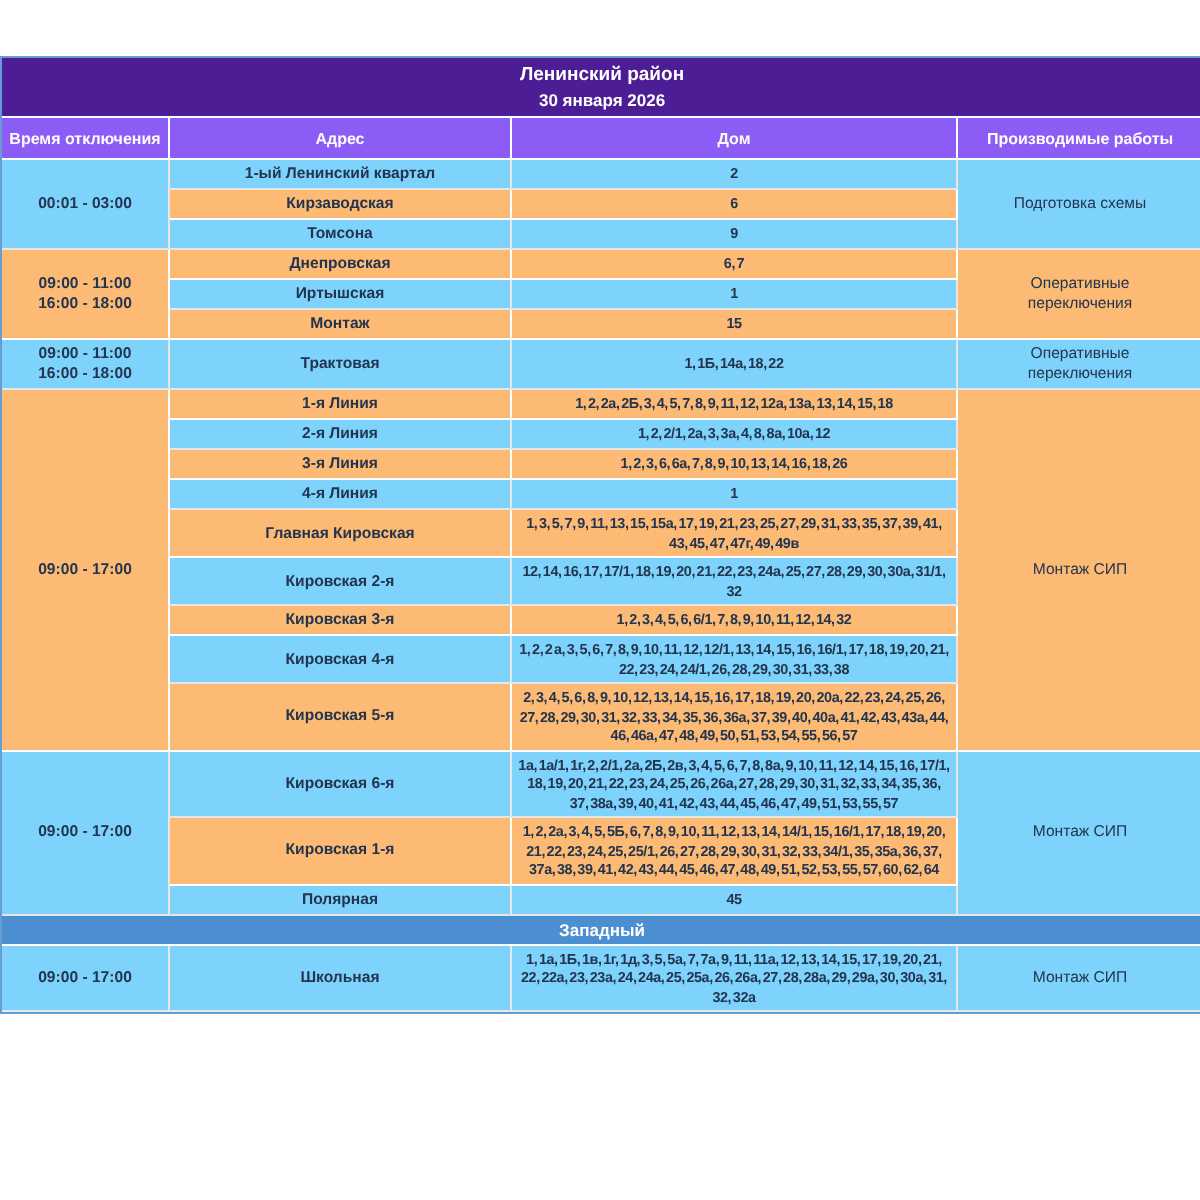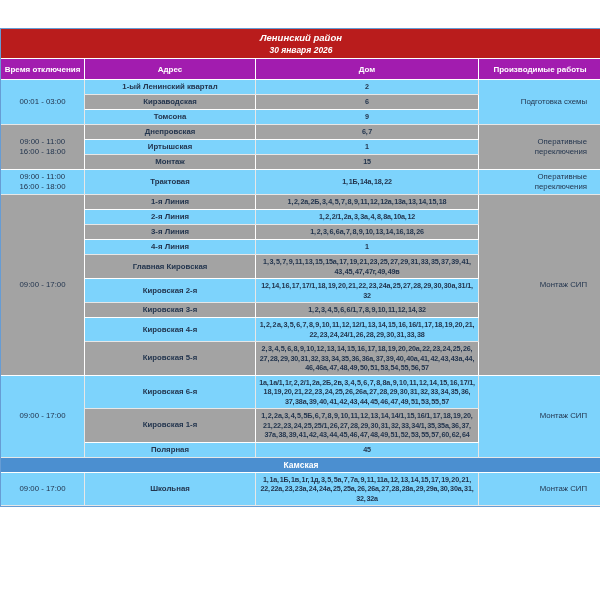--- a/index.html
+++ b/index.html
@@ -4,34 +4,34 @@
 <style>
   html,body{margin:0;padding:0;background:#ffffff;}
   body{width:600px;height:600px;overflow:hidden;font-family:"Liberation Sans",sans-serif;}
   .page{padding-top:28px;}
   table.outage{width:600px;border-collapse:separate;border-spacing:0;table-layout:fixed;
     border:1px solid #669cd4;box-sizing:border-box;}
   td,th{box-sizing:border-box;text-align:center;vertical-align:middle;
     border-right:1px solid #ffffff;border-bottom:1px solid #ffffff;
     color:#23354e;padding:2px 3px;height:13px;}
   
-  .district{background:#b91c1c;color:#ffffff;border-right:0;padding:2px 0;font-style:italic;}
+  .district{background:#4c1d95;color:#ffffff;border-right:0;padding:2px 0;}
   .district .t1{font-size:9.5px;font-weight:700;line-height:13px;}
   .district .t2{font-size:8.5px;font-weight:700;line-height:12px;}
   
-  tr.colhead th{background:#a21caf;color:#ffffff;font-weight:600;font-size:8px;height:21px;}
+  tr.colhead th{background:#8b5cf6;color:#ffffff;font-weight:600;font-size:8px;height:21px;}
   tr.colhead th.end{border-right:0;}
   
   .w{background:#7dd3fc;border-right-color:#e7e7e7;border-bottom-color:#e7e7e7;}
-  .b{background:#a3a3a3;border-right-color:#ffffff;border-bottom-color:#ffffff;}
+  .b{background:#fdba74;border-right-color:#ffffff;border-bottom-color:#ffffff;}
   
-  .time{font-weight:400;font-size:7.8px;line-height:10px;margin-top:14px;}
+  .time{font-weight:700;font-size:7.8px;line-height:10px;margin-top:14px;}
   .addr{font-weight:700;font-size:7.8px;line-height:10px;}
   .house{font-weight:700;font-size:7.2px;line-height:9.5px;letter-spacing:-0.2px;word-spacing:-1px;}
-  .works{font-weight:400;font-size:7.8px;line-height:10px;padding:2px 14px;border-right:0;text-align:right;}
+  .works{font-weight:400;font-size:7.8px;line-height:10px;padding:2px 14px;border-right:0;}
   
   .section-cell{background:#4b8fd0;color:#ffffff;font-weight:700;font-size:8.5px;
     padding:2px 0;border-right:0;height:10px;}
 </style>
 </head>
 <body>
 
 <div class="page">
   <table class="outage">
     <colgroup>
@@ -153,21 +153,21 @@
       <tr>
         <td class="addr b">Кировская 1-я</td>
         <td class="house b">1, 2, 2а, 3, 4, 5, 5Б, 6, 7, 8, 9, 10, 11, 12, 13, 14, 14/1, 15, 16/1, 17, 18, 19, 20, 21, 22, 23, 24, 25, 25/1, 26, 27, 28, 29, 30, 31, 32, 33, 34/1, 35, 35а, 36, 37, 37а, 38, 39, 41, 42, 43, 44, 45, 46, 47, 48, 49, 51, 52, 53, 55, 57, 60, 62, 64</td>
       </tr>
       <tr>
         <td class="addr w">Полярная</td>
         <td class="house w">45</td>
       </tr>
 
       <tr>
-        <td colspan="4" class="section-cell">Камская</td>
+        <td colspan="4" class="section-cell">Западный</td>
       </tr>
 
       <tr>
         <td class="time w">
           <div>09:00 - 17:00</div>
         </td>
         <td class="addr w">Школьная</td>
         <td class="house w">1, 1а, 1Б, 1в, 1г, 1д, 3, 5, 5а, 7, 7а, 9, 11, 11а, 12, 13, 14, 15, 17, 19, 20, 21, 22, 22а, 23, 23а, 24, 24а, 25, 25а, 26, 26а, 27, 28, 28а, 29, 29а, 30, 30а, 31, 32, 32а</td>
         <td class="works w">Монтаж СИП</td>
       </tr>

